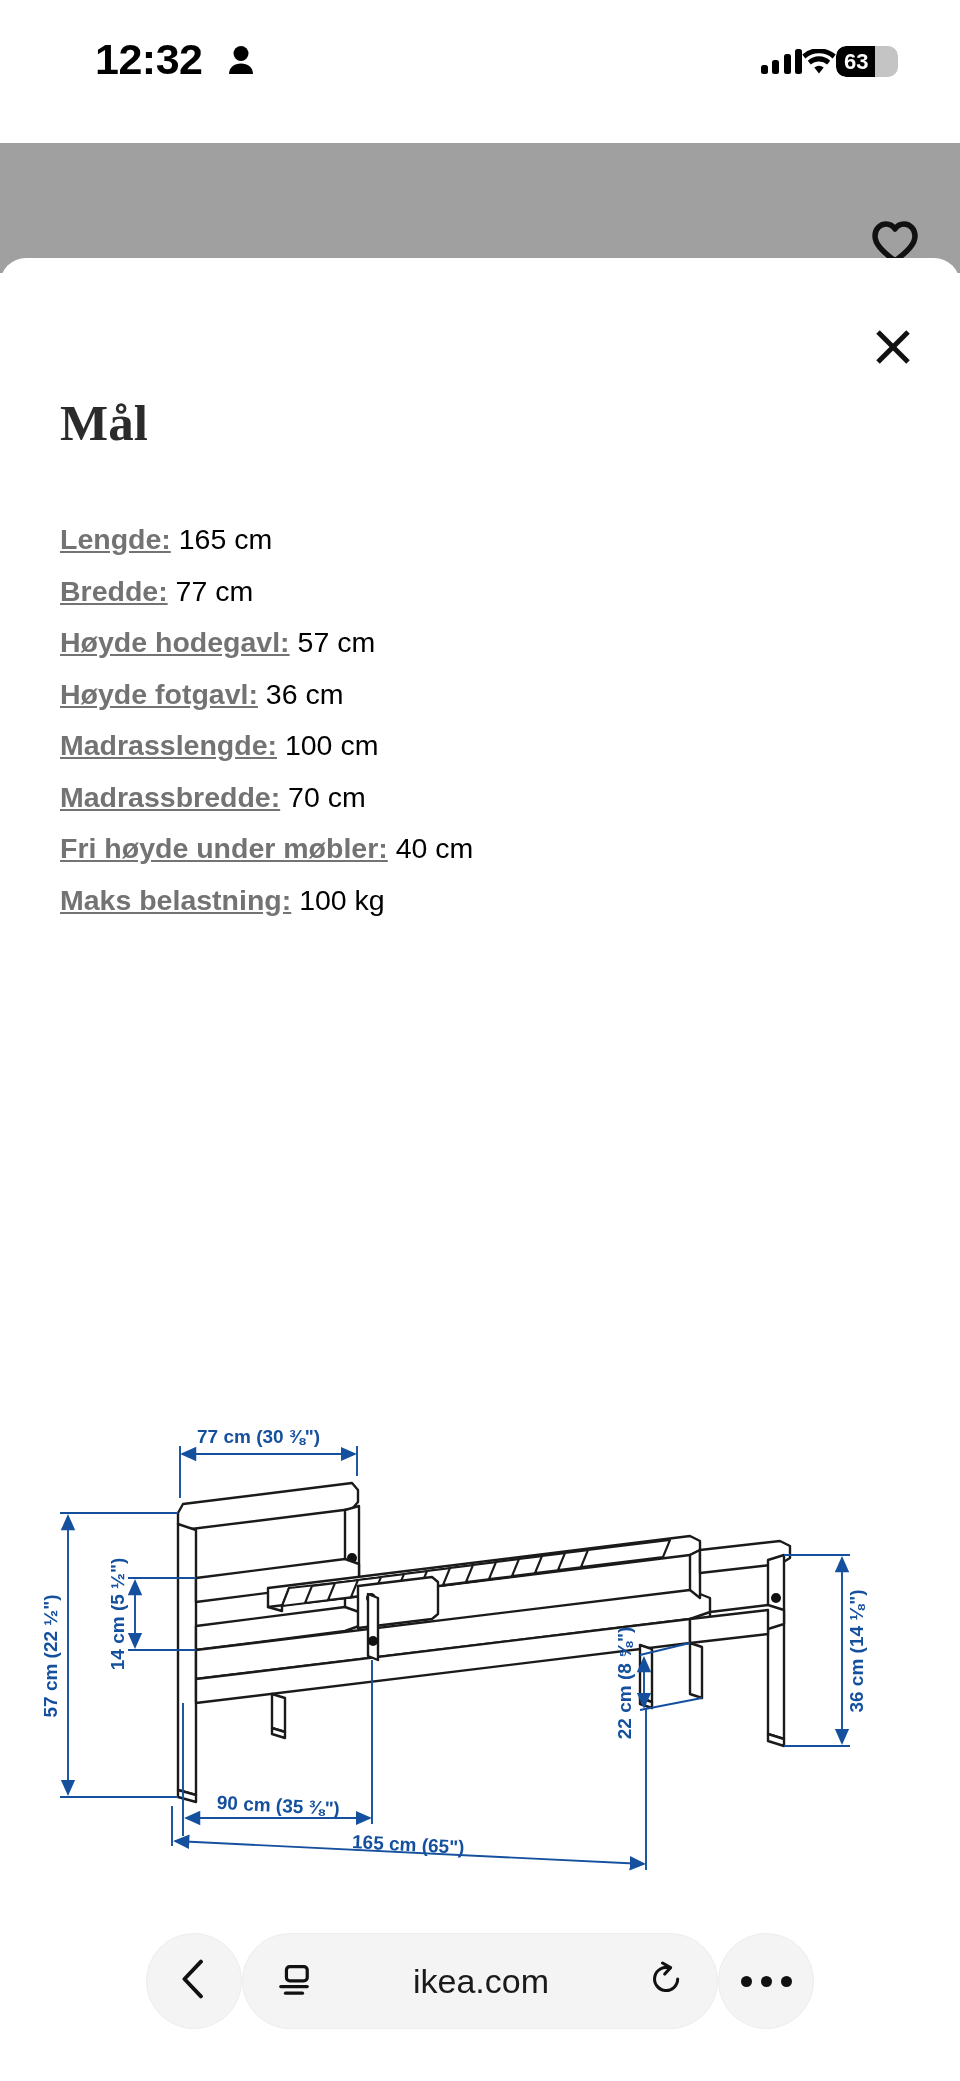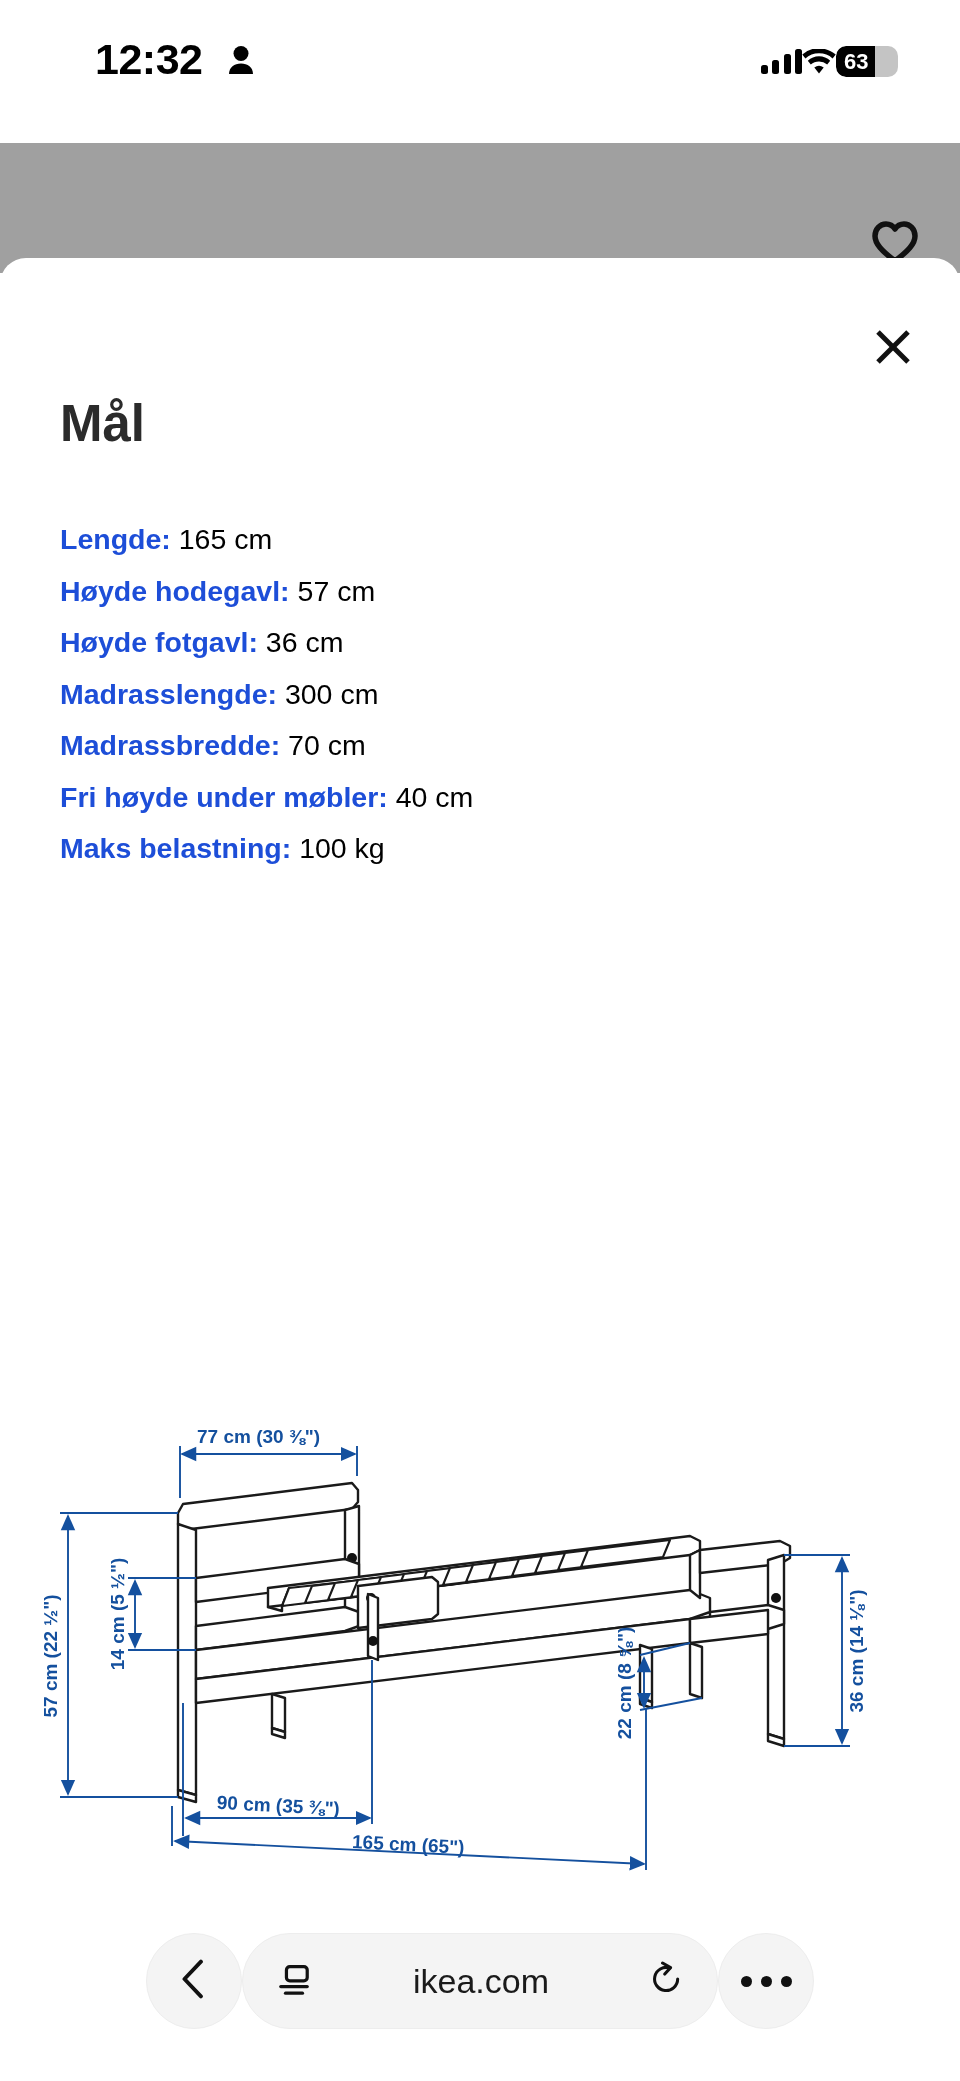--- a/index.html
+++ b/index.html
@@ -66,32 +66,32 @@
     z-index:4;
   }
   .close-btn{
     position:absolute; right:40px; top:62px;
     width:54px; height:54px;
     display:flex; align-items:center; justify-content:center;
     cursor:pointer;
   }
   .sheet-title{
     position:absolute; left:60px; top:140px;
-    font-size:51px; font-weight:700; color:#2b2b2b; line-height:1;
+    font-size:51px; font-weight:700; color:#2b2b2b; line-height:1;font-family:Liberation Serif, serif;
   }
 
   
   .specs{
     position:absolute; left:60px; top:256px; width:840px;
   }
   .spec-row{
     font-size:28.5px; color:#3d3d3d; line-height:51.5px;
     white-space:nowrap;
   }
-  .spec-row .k{ font-weight:700; color:#1d4ed8; }
+  .spec-row .k{ font-weight:700; color:#737373;text-decoration:underline; }
   .spec-row .v{ font-weight:400; color:#000000; }
 
   
   .drawing{
     position:absolute; left:0px; top:1140px;
     width:960px; height:480px;
   }
   .drawing svg{ display:block; width:960px; height:480px; }
 
   
@@ -174,30 +174,34 @@
     </div>
 
     <div class="sheet-title">Mål</div>
 
     <div class="specs">
       <div class="spec-row">
         <span class="k">Lengde:</span>
         <span class="v">165 cm</span>
       </div>
       <div class="spec-row">
+        <span class="k">Bredde:</span>
+        <span class="v">77 cm</span>
+      </div>
+      <div class="spec-row">
         <span class="k">Høyde hodegavl:</span>
         <span class="v">57 cm</span>
       </div>
       <div class="spec-row">
         <span class="k">Høyde fotgavl:</span>
         <span class="v">36 cm</span>
       </div>
       <div class="spec-row">
         <span class="k">Madrasslengde:</span>
-        <span class="v">300 cm</span>
+        <span class="v">100 cm</span>
       </div>
       <div class="spec-row">
         <span class="k">Madrassbredde:</span>
         <span class="v">70 cm</span>
       </div>
       <div class="spec-row">
         <span class="k">Fri høyde under møbler:</span>
         <span class="v">40 cm</span>
       </div>
       <div class="spec-row">

